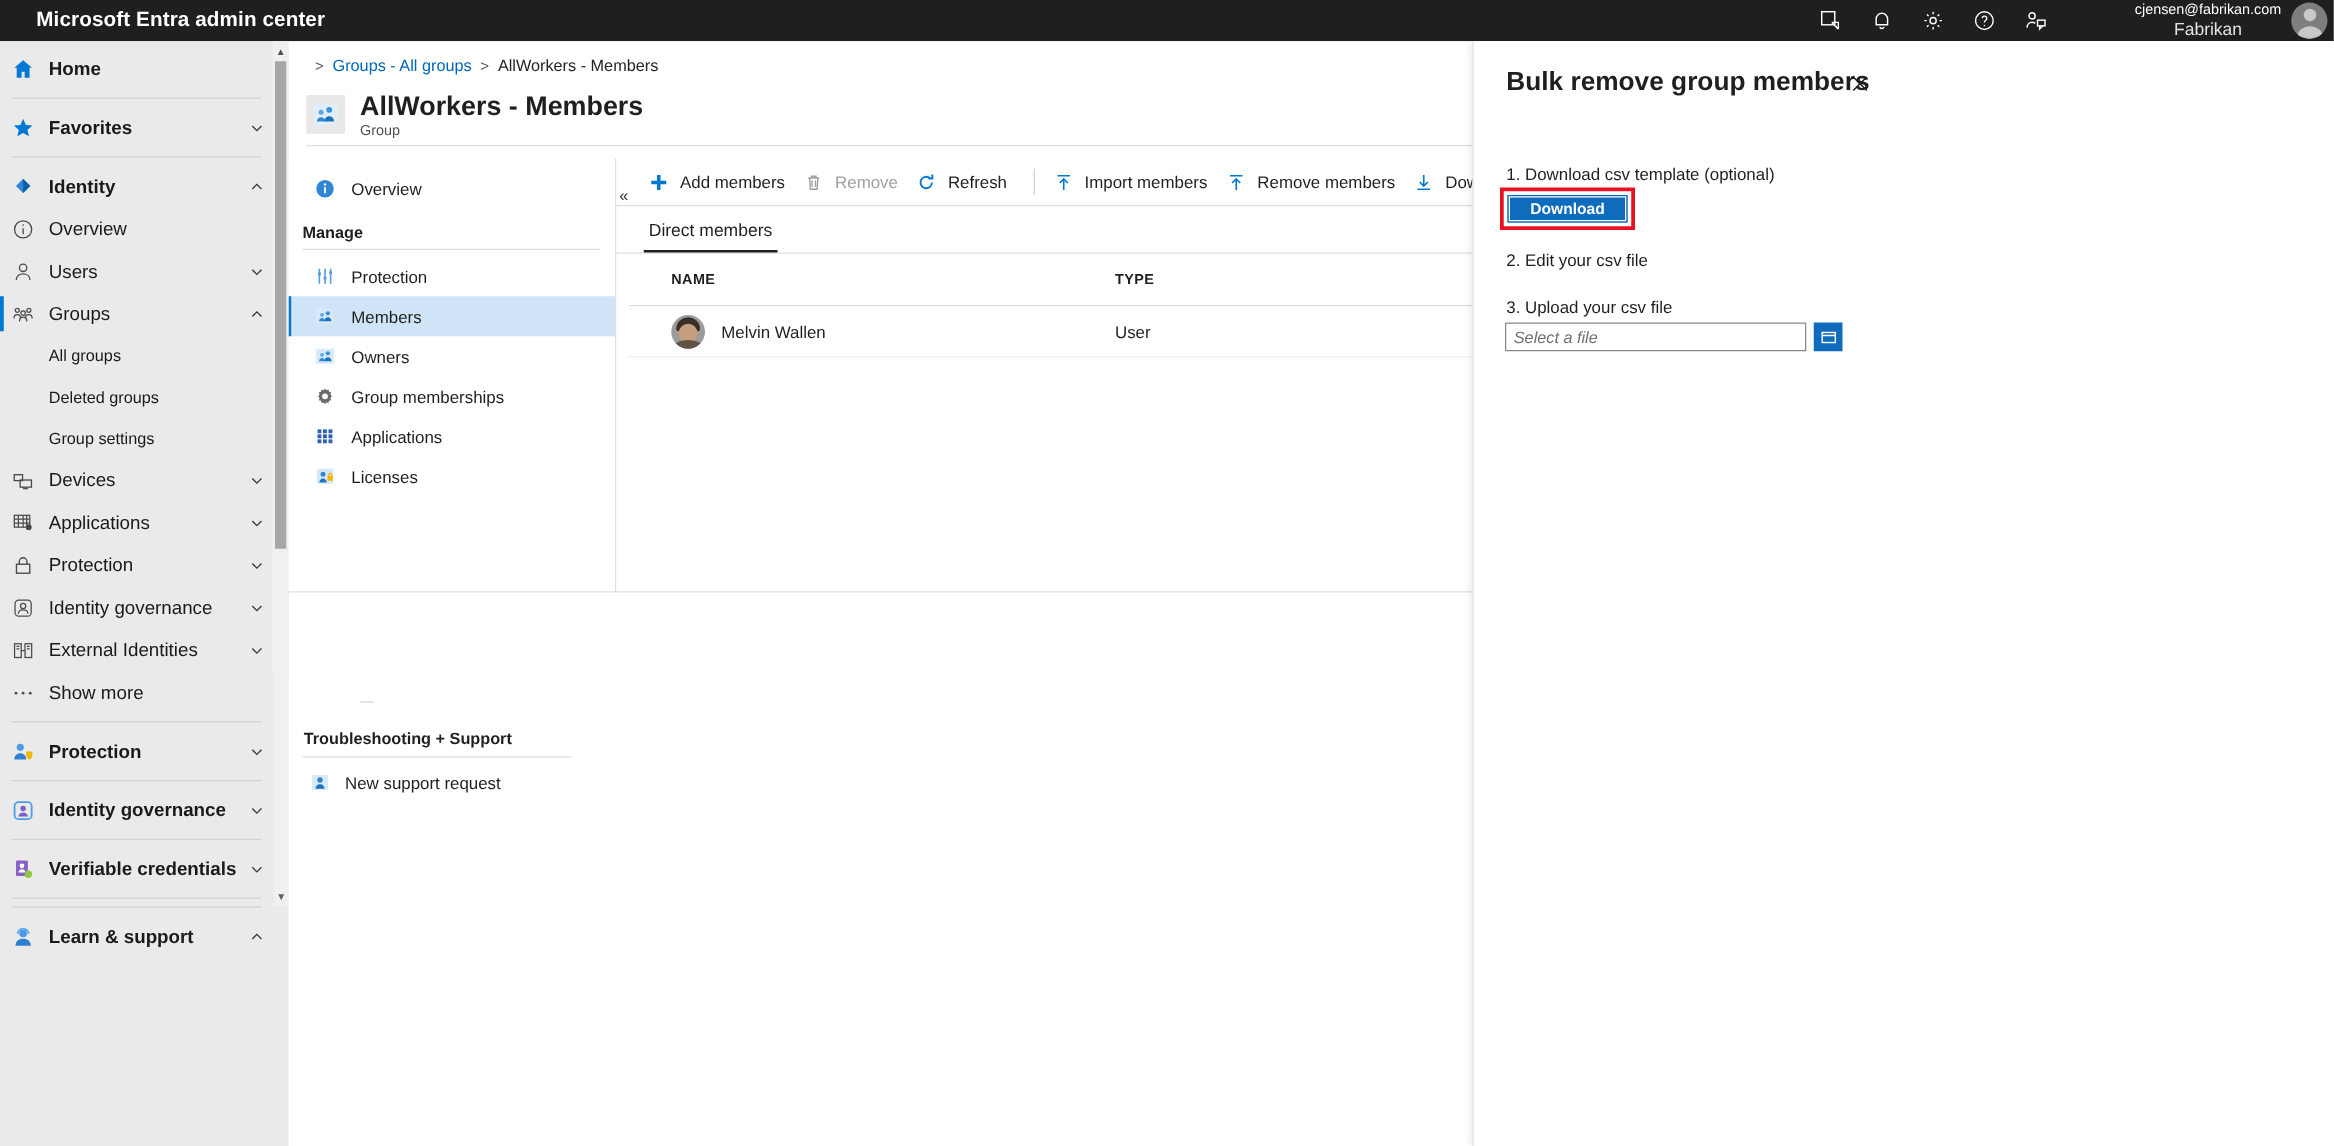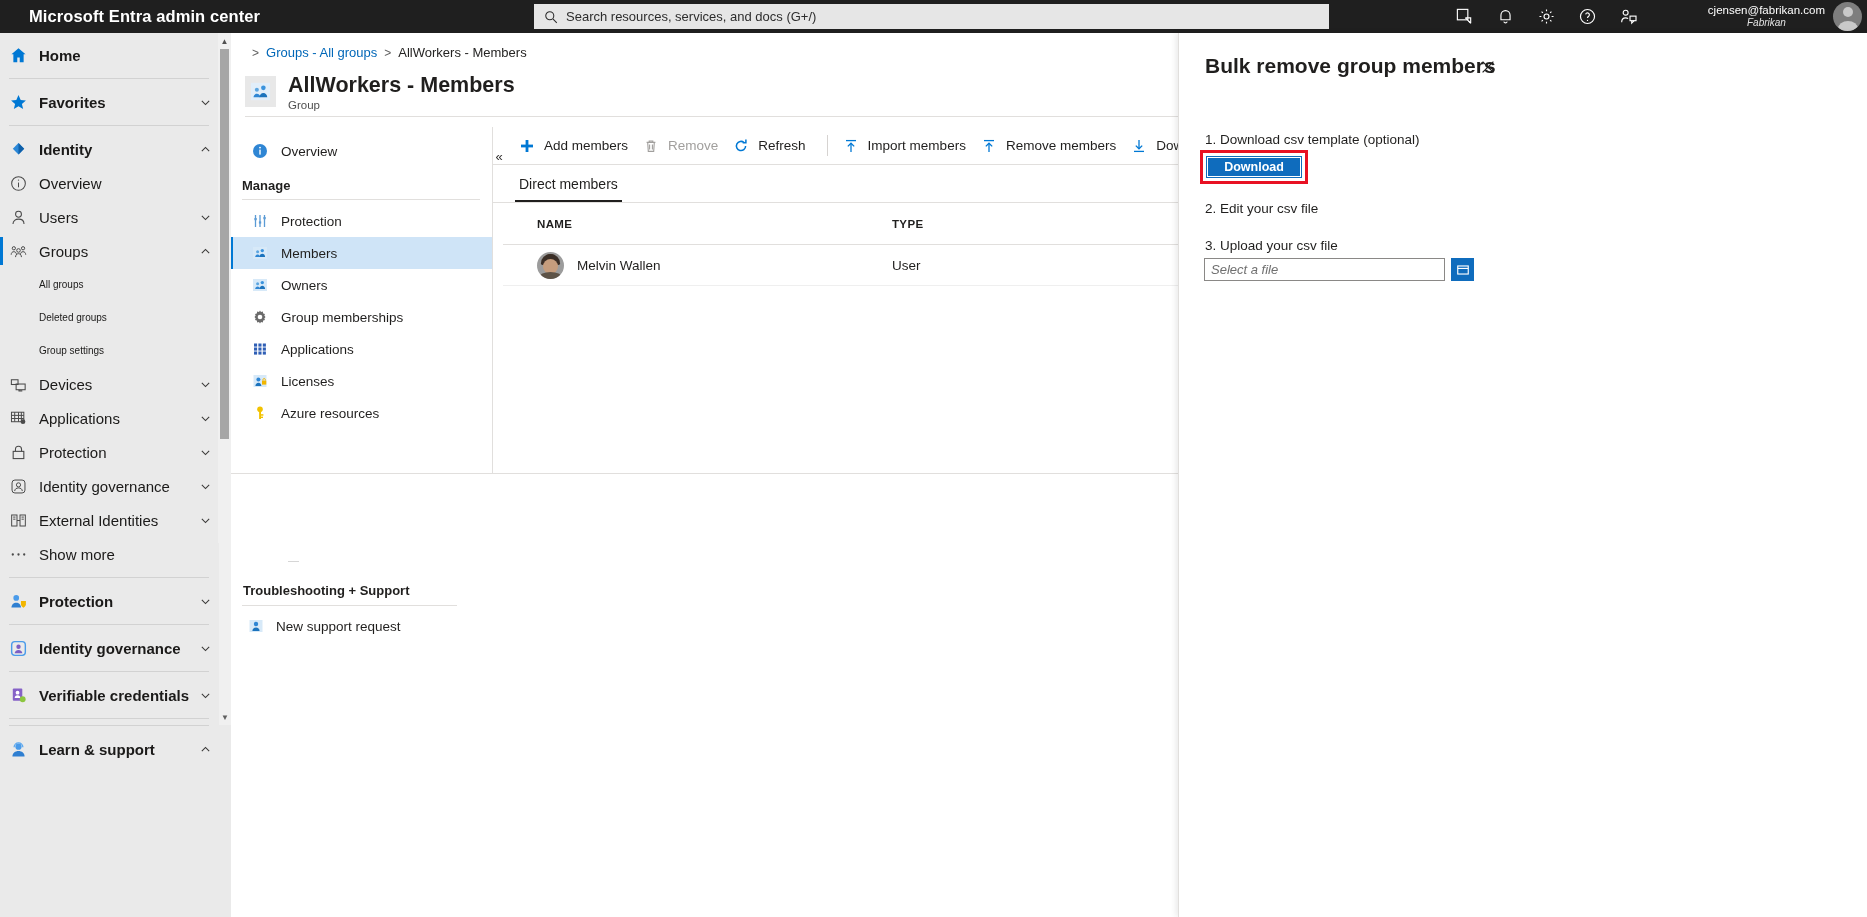--- a/index.html
+++ b/index.html
@@ -63,21 +63,21 @@
     right: 0; top: 0;
     height: 33px;
     display: flex; align-items: center;
   }
   .acct-text {
     text-align: center;
     margin-right: 8px;
     line-height: 1.15;
   }
   .acct-mail { color: #ffffff; font-size: 11.5px; white-space: nowrap; }
-  .acct-org  { color: #e2e2e2; font-size: 10px; white-space: nowrap; font-style: italic; }
+  .acct-org  { color: #e2e2e2; font-size: 14px; white-space: nowrap; }
   .avatar-top {
     width: 29px; height: 29px;
     border-radius: 50%;
     background: #7e7e7e;
     margin-right: 5px;
     position: relative;
     overflow: hidden;
   }
   .avatar-top::before {
     content: ""; position: absolute;
@@ -121,21 +121,21 @@
   }
   .nav-item.bold .nv-label { font-weight: bold; }
   .nav-item .chev {
     position: absolute;
     right: 20px; top: 50%;
     width: 11px; height: 11px;
     margin-top: -5px;
     color: #3b3a39;
   }
   .nav-item.sub { padding-left: 39px; height: 33px; }
-  .nav-item.sub .nv-label { font-size: 10px; }
+  .nav-item.sub .nv-label { font-size: 13px; }
   .nav-item.selected::before {
     content: "";
     position: absolute; left: 0; top: 3px;
     width: 3px; height: 28px;
     background: #0078d4;
   }
   .nav-sep {
     height: 1px; background: #d2d2d2;
     margin: 6px 22px 6px 9px;
   }
@@ -551,29 +551,20 @@
   .file-browse svg { width: 14px; height: 14px; color: #ffffff; }
 
   svg { display: block; }
 </style>
 </head>
 <body>
 
 <div class="topbar">
   <div class="brand">Microsoft Entra admin center</div>
 
-  <div class="topsearch">
-    <span class="srch-ico">
-      <svg viewBox="0 0 16 16" fill="none" stroke="currentColor" stroke-width="1.2">
-        <circle cx="6.6" cy="6.6" r="4.6"></circle>
-          <line x1="10.2" y1="10.2" x2="14.6" y2="14.8"></line>
-      </svg>
-    </span>
-    <span class="topsearch-label">Search resources, services, and docs (G+/)</span>
-  </div>
 
   <div class="topicons">
     <span class="tico">
       <svg viewBox="0 0 20 20" fill="none" stroke="currentColor" stroke-width="1.2">
         <rect x="2.5" y="2.5" width="11" height="11"></rect>
         <path d="M11 11.5h5.5v5.5"></path>
           <path d="M16.5 17l-2.2-2.2"></path>
           <path d="M11 11.5l5.5 5.5"></path>
       </svg>
     </span>
@@ -1010,31 +1001,20 @@
           <rect x="1.5" y="2" width="13" height="12" fill="#d7e9f8"></rect>
           <circle cx="6.4" cy="6.4" r="2" fill="#2f86d4"></circle>
           <path d="M3.4 13c0-2 1.4-3.3 3-3.3s3 1.3 3 3.3z" fill="#1b73bd"></path>
           <rect x="10" y="7.6" width="4.3" height="4" fill="#f2b600"></rect>
           <path d="M11 7.6V6.4a1.2 1.2 0 012.3 0v1.2" fill="none" stroke="#f2b600" stroke-width="1"></path>
         </svg>
       </span>
       <span>Licenses</span>
     </div>
 
-    <div class="im-item">
-      <span class="im-ico">
-        <svg viewBox="0 0 16 16" fill="#f2c200">
-          <circle cx="8" cy="4.2" r="2.8"></circle>
-            <rect x="7.1" y="6" width="1.9" height="8"></rect>
-            <rect x="9" y="9.2" width="2.4" height="1.5"></rect>
-            <rect x="9" y="11.6" width="2" height="1.4"></rect>
-        </svg>
-      </span>
-      <span>Azure resources</span>
-    </div>
   </div>
 
   <div class="ghost-line"></div>
 
   <div class="troubleshoot">
     <div class="ts-title">Troubleshooting + Support</div>
     <div class="ts-rule"></div>
     <div class="ts-item">
       <span class="ts-ico">
         <svg viewBox="0 0 16 16">

